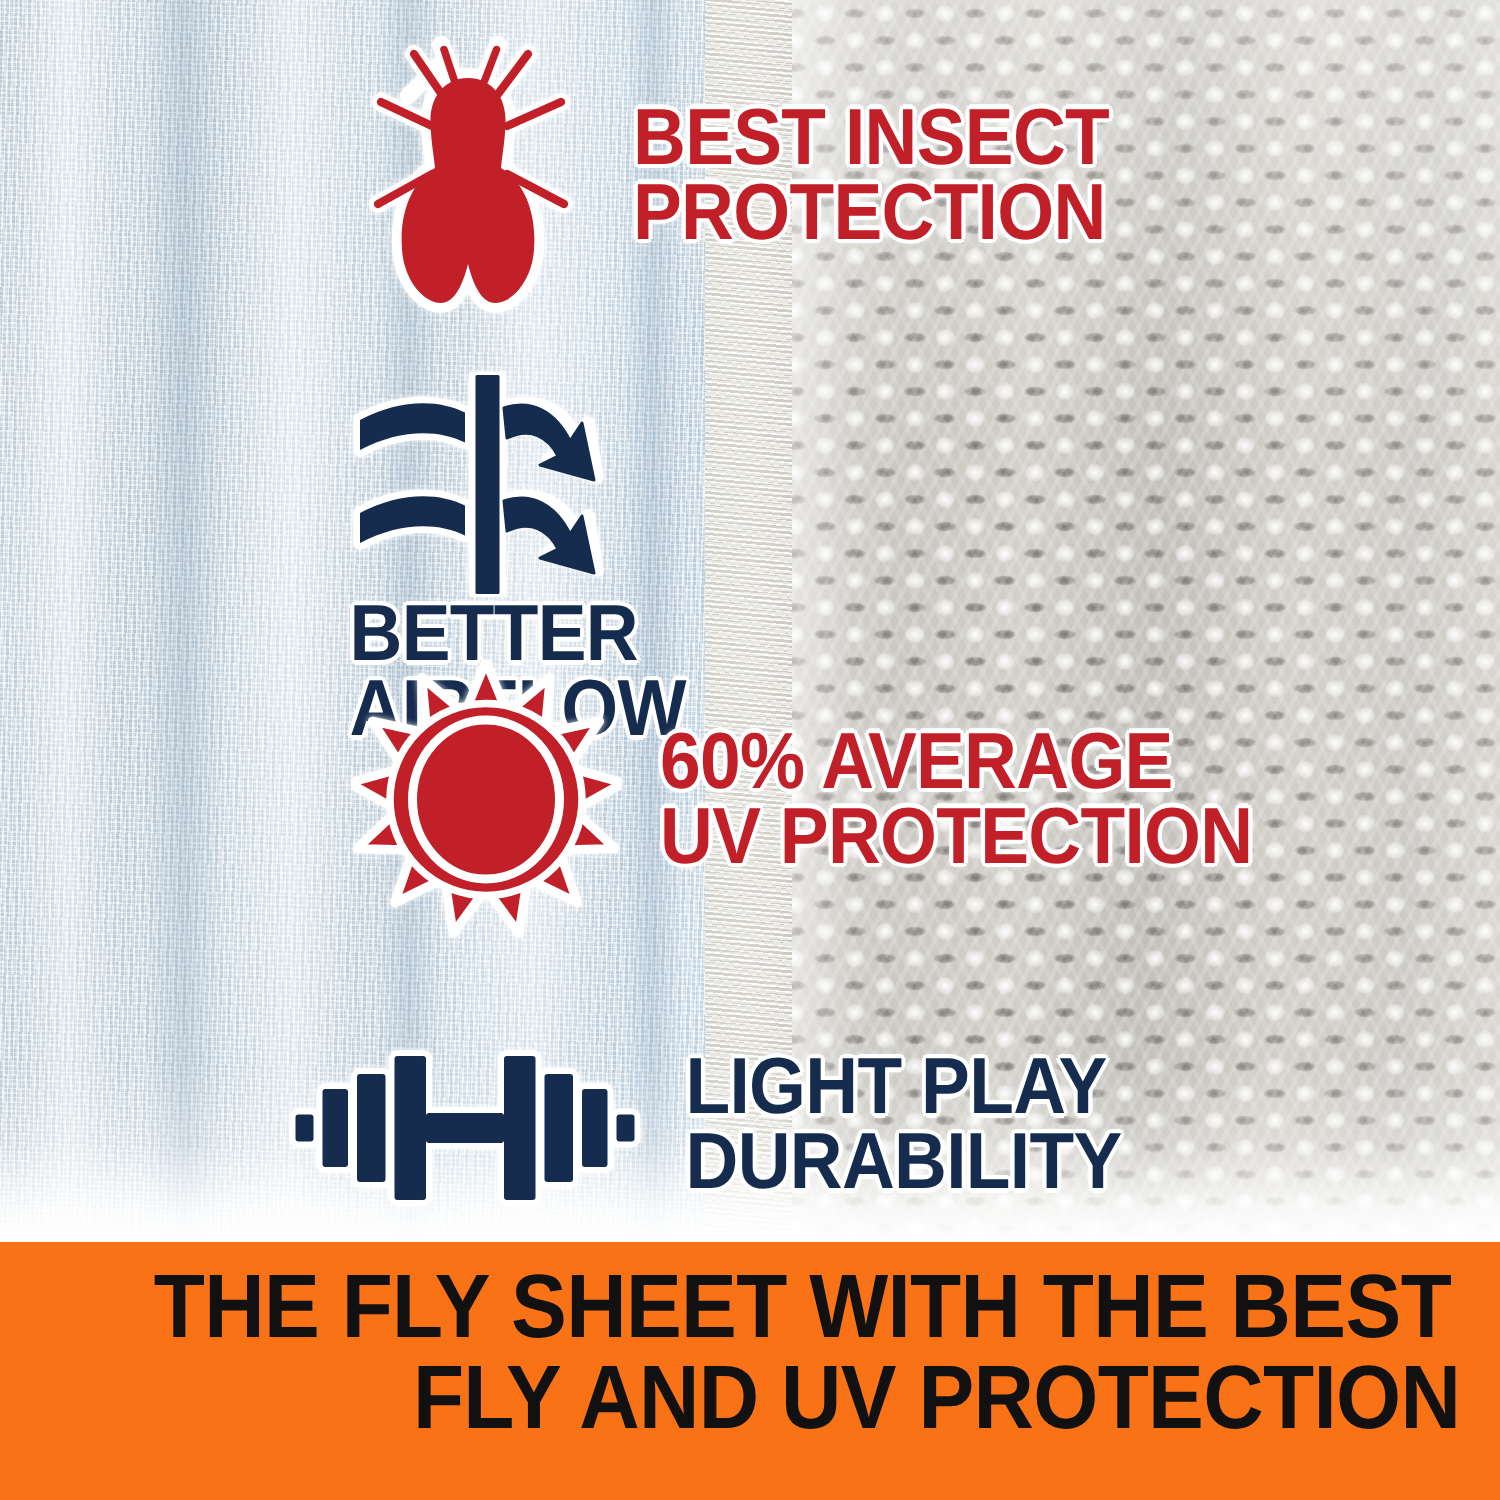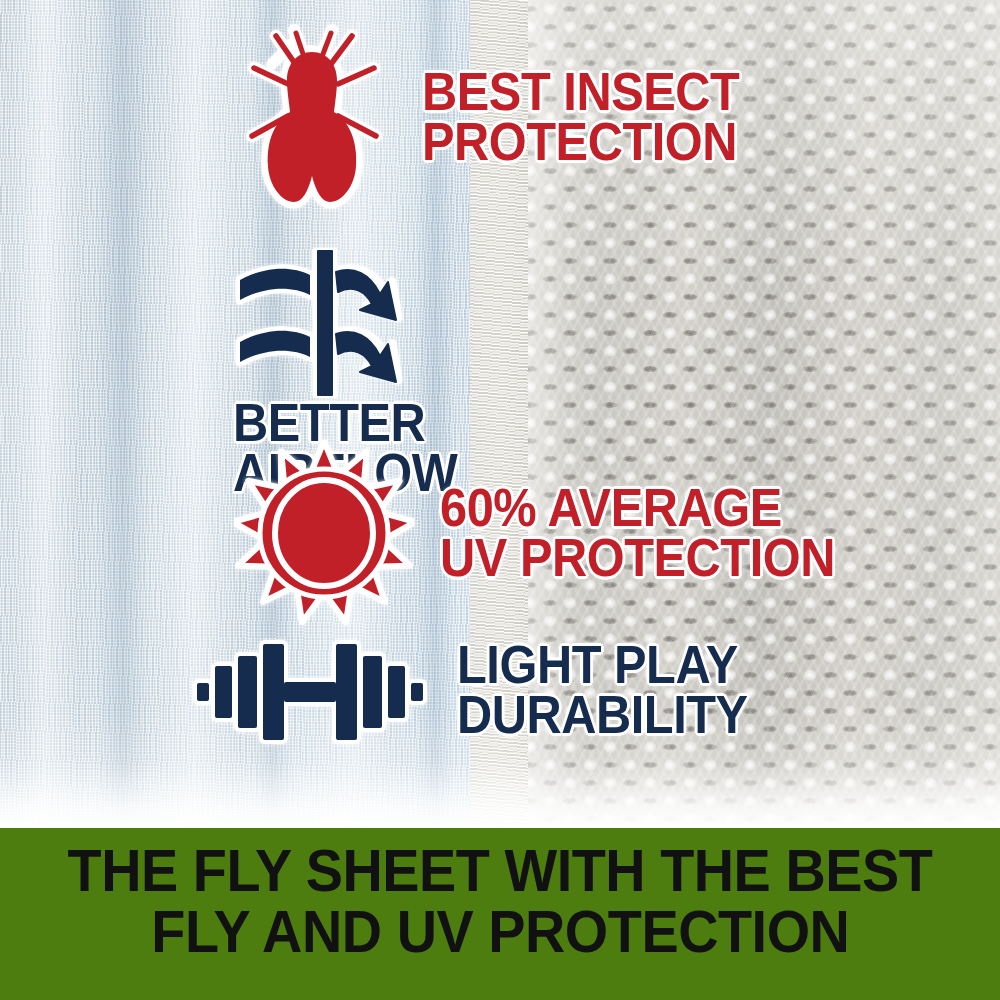--- a/index.html
+++ b/index.html
@@ -172,38 +172,38 @@
       -2.5px 0 #fff, 2.5px 0 #fff, 0 -2.5px #fff, 0 2.5px #fff,
       -2px -2px #fff, 2px -2px #fff, -2px 2px #fff, 2px 2px #fff,
       -3px 0 #fff, 3px 0 #fff, 0 -3px #fff, 0 3px #fff,
       0 0 7px rgba(255,255,255,.95);
   }
 
   
   #row-insect    { left:232px; top:24px;  }
   #row-airflow   { left:205px; top:248px;flex-direction:column; }
   #row-uv        { left:234px; top:440px; }
-  #row-durability{ left:193px; top:636px; }
+  #row-durability{ left:193px; top:696px; }
 
   #row-insect   .feature-text { margin-left:30px; margin-bottom:4px; }
   #row-airflow  .feature-text { margin-left:28px; }
   #row-uv       .feature-text { margin-left:26px; }
   #row-durability .feature-text { margin-left:30px; margin-bottom:4px; }
 
   .icon-svg { display:block; filter:drop-shadow(0 0 2px rgba(255,255,255,.9)); }
 
   
   #bottom-bar {
     position:absolute;
     left:0; top:828px;
     width:1000px; height:172px;
-    background:#4d7c0f;
+    background:#f97316;
     display:flex;
     flex-direction:column;
-    align-items:center;
+    align-items:flex-end;
     justify-content:flex-start;
     padding-top:12px;
   }
   .headline-line {
     color:#111111;
     font-weight:bold;
     font-family:"Liberation Sans Narrow","Liberation Sans", sans-serif;
     font-size:60px;
     line-height:1.02;
     letter-spacing:-0.5px;

